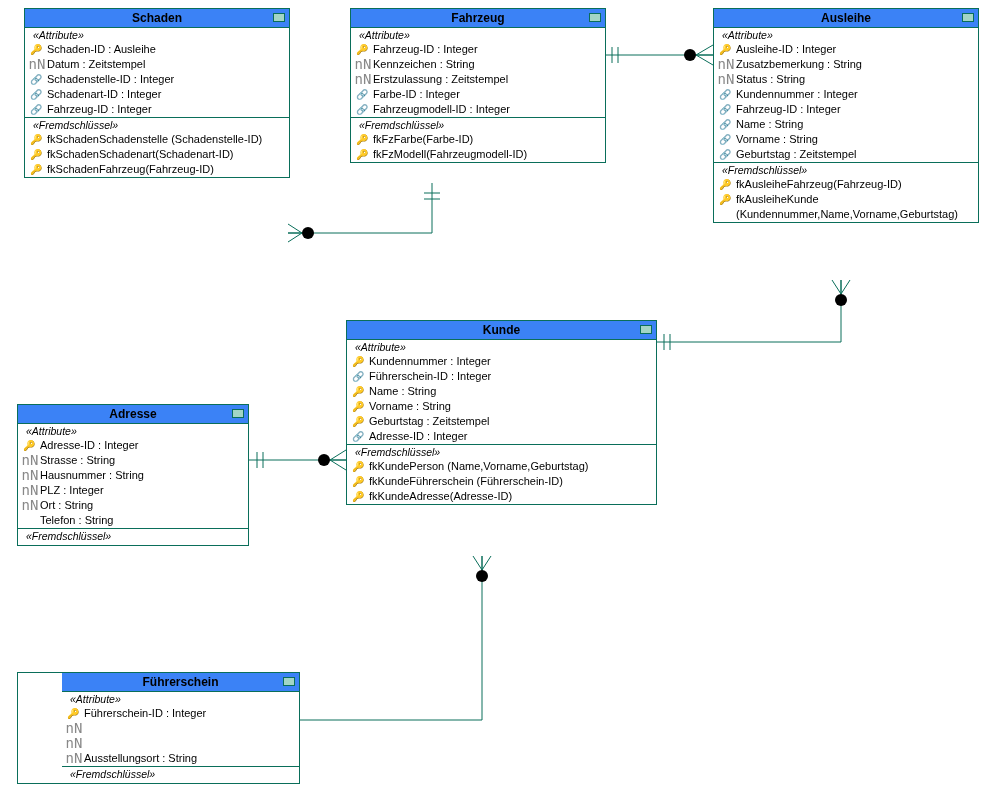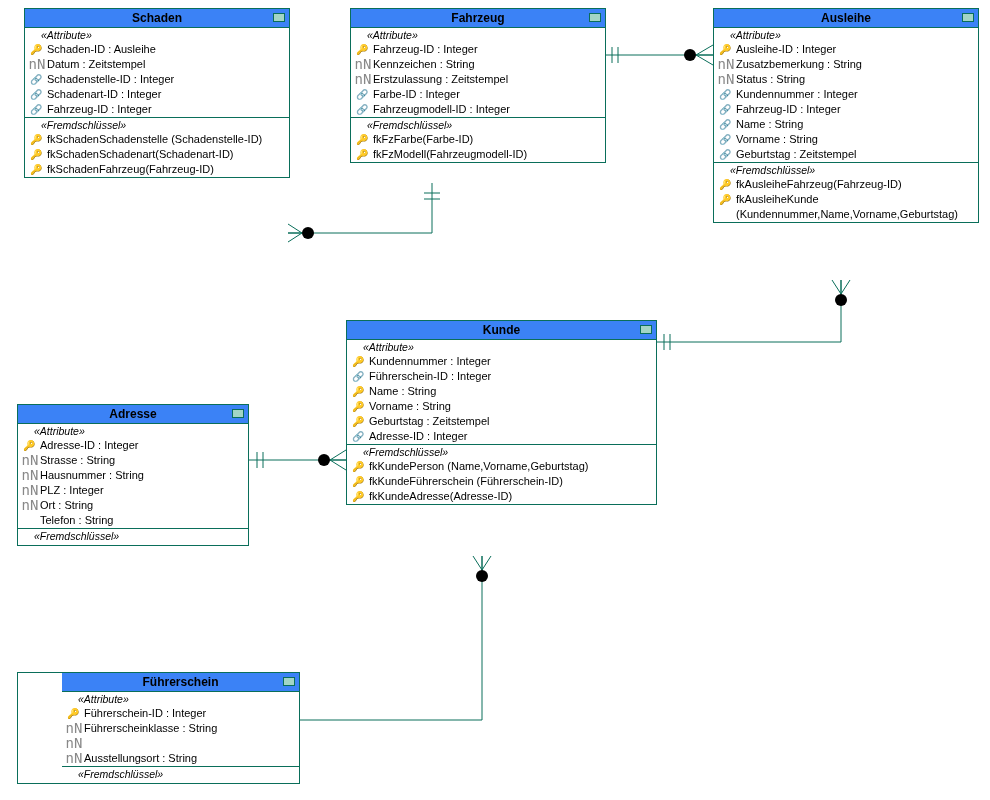--- a/index.html
+++ b/index.html
@@ -31,21 +31,20 @@
     position: absolute;
     right: 4px; top: 4px;
     width: 10px; height: 7px;
     border: 1px solid #0a6e5a;
     background: #a2d5c5;
   }
   .section-label {
     font-style: italic;
     padding: 1px 8px 1px 8px;
     font-size: 10.5px;
-    margin-left: 8px;
   }
   .hr {
     border-top: 1px solid #0a6e5a;
   }
   .row {
     display: flex;
     align-items: flex-start;
     padding: 0 4px 0 4px;
     line-height: 15px;
   }
@@ -370,21 +369,20 @@
     <span class="collapse-box"></span>
   </div>
   <div class="section-label">«Attribute»</div>
   <div>
       <div class="row">
         <span class="ico key-pk">🔑</span>
         <span class="txt">Führerschein-ID : Integer</span>
       </div>
       <div class="row">
         <span class="ico nn">nN</span>
-        <span class="txt">Führerscheinklasse : String</span>
       </div>
       <div class="row">
         <span class="ico nn">nN</span>
       </div>
       <div class="row">
         <span class="ico nn">nN</span>
         <span class="txt">Ausstellungsort : String</span>
       </div>
     </div>
   <div class="hr"></div>

